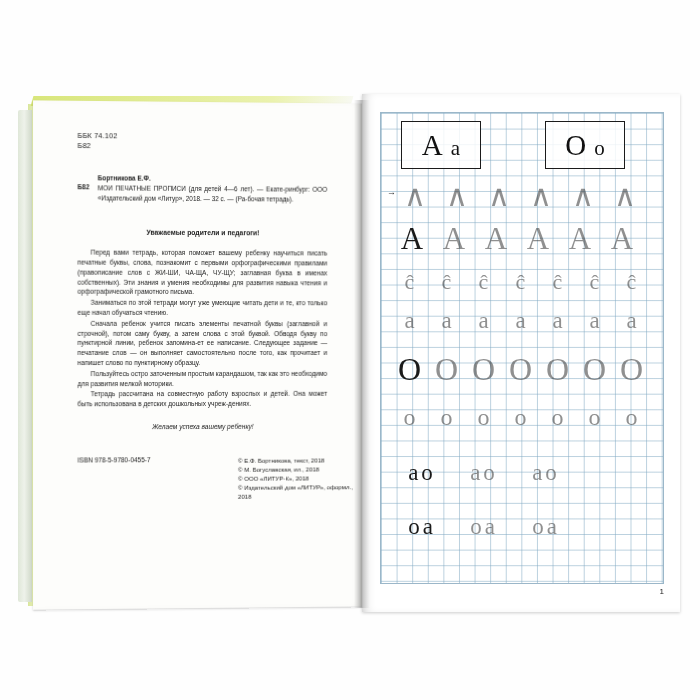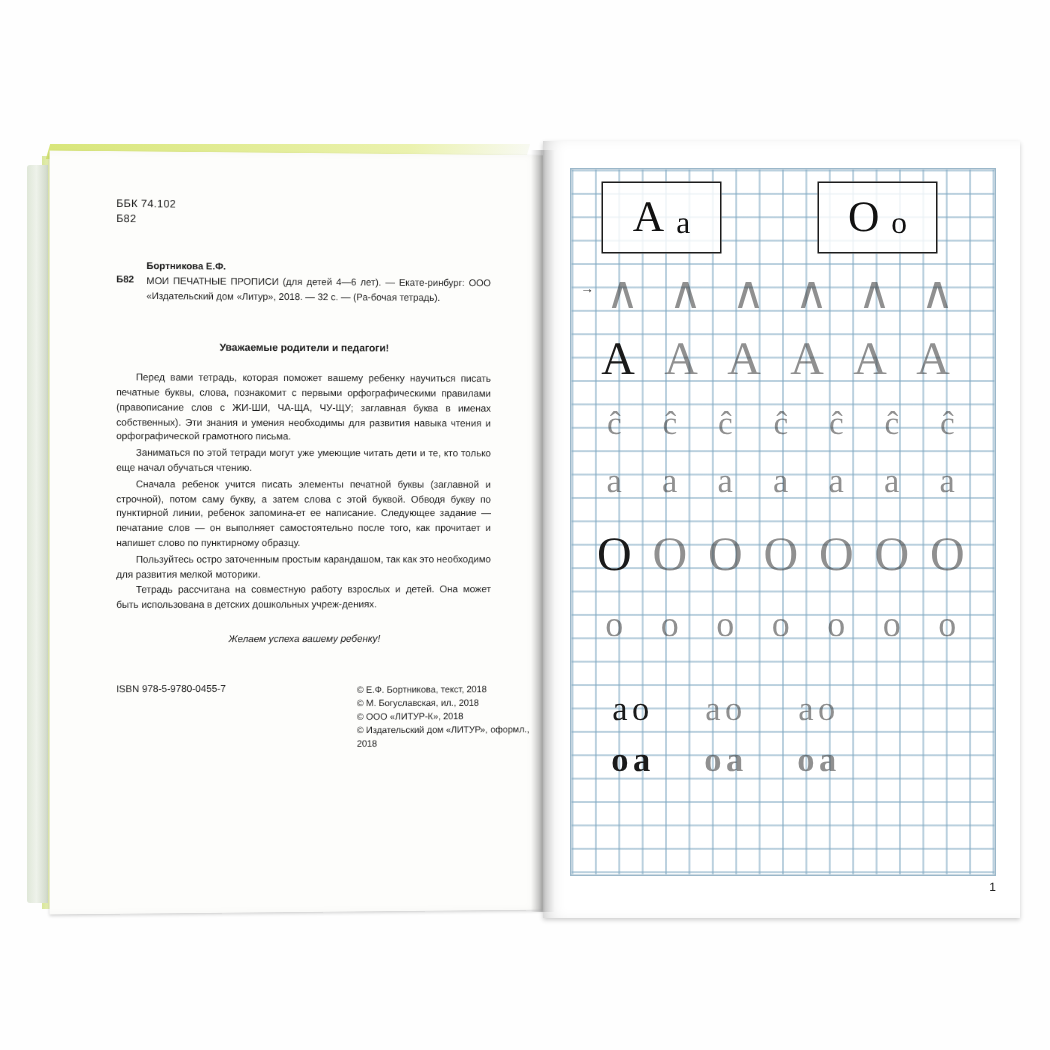--- a/index.html
+++ b/index.html
@@ -367,21 +367,21 @@
           <span class="glyph dot" style="font-size:24px;width:37px;">о</span>
           <span class="glyph dot" style="font-size:24px;width:37px;">о</span>
         </div>
 
         <div class="prow" style="top:348px;">
           <span class="glyph solid" style="font-size:23px;width:62px;letter-spacing:3px;">ао</span>
           <span class="glyph dot" style="font-size:23px;width:62px;letter-spacing:3px;">ао</span>
           <span class="glyph dot" style="font-size:23px;width:62px;letter-spacing:3px;">ао</span>
         </div>
 
-        <div class="prow" style="top:382px;font-weight:bold;">
+        <div class="prow" style="top:402px;">
           <span class="glyph solid" style="font-size:23px;width:62px;letter-spacing:3px;">оа</span>
           <span class="glyph dot" style="font-size:23px;width:62px;letter-spacing:3px;">оа</span>
           <span class="glyph dot" style="font-size:23px;width:62px;letter-spacing:3px;">оа</span>
         </div>
 
       </div>
 
       <div class="page-num">1</div>
     </div>
 

